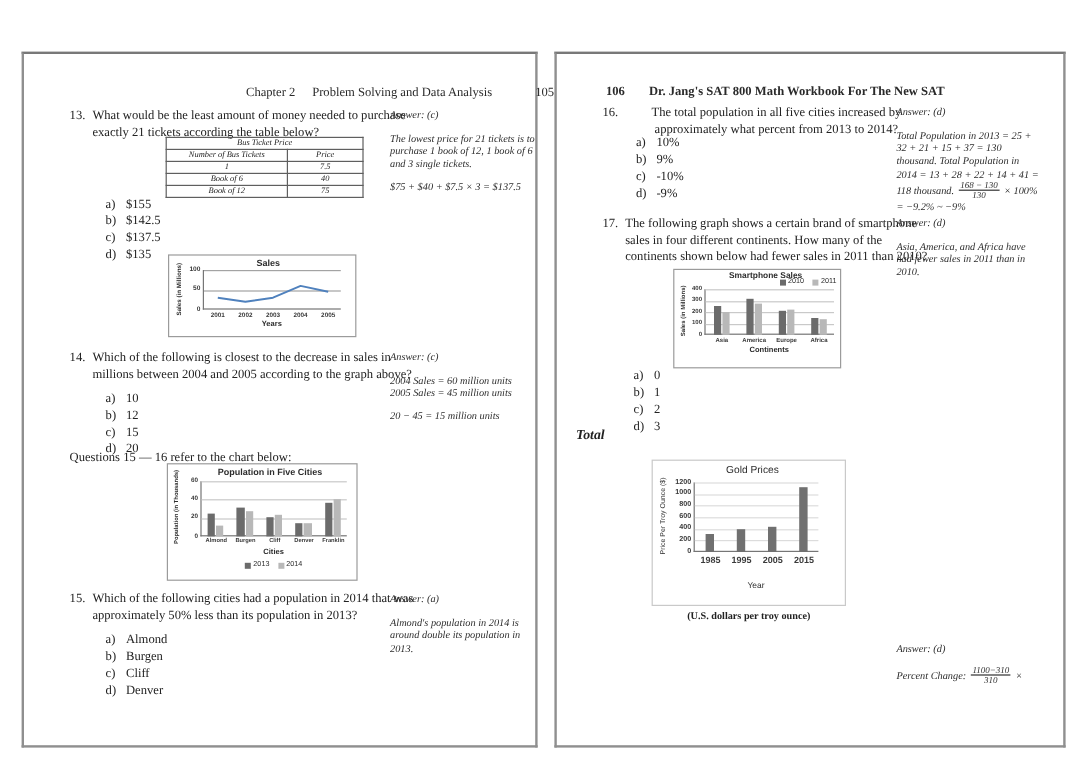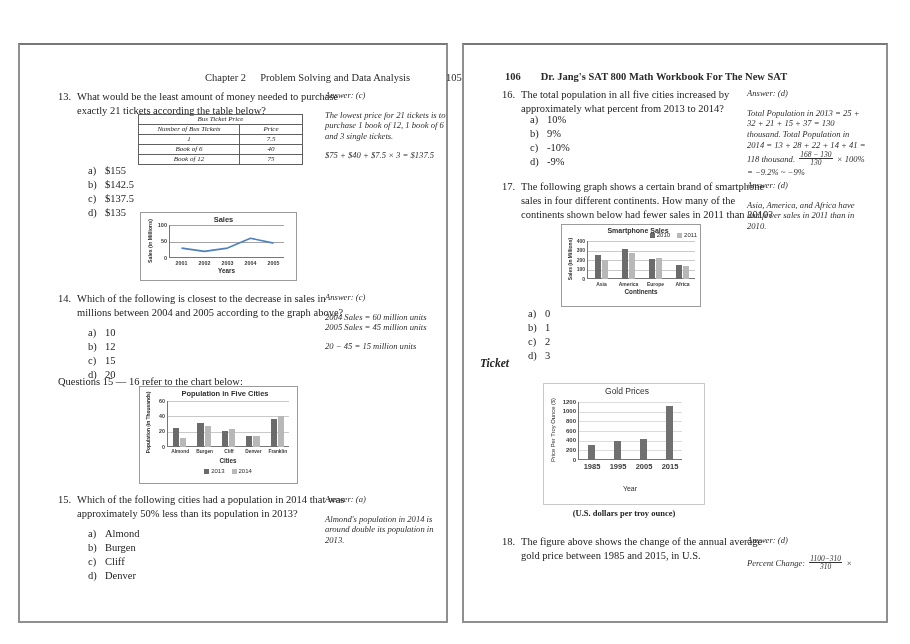--- a/index.html
+++ b/index.html
@@ -247,21 +247,21 @@
     <div class="mp">Almond's population in 2014 is around double its population in 2013.</div>
   </div>
 </div>
 
 <div class="page" id="page-right">
 
   <div class="hdr" style="left:41px;top:26px;font-weight:bold;">
     <span>106</span><span class="gap-lg" style="width:20px;"></span><span>Dr. Jang's SAT 800 Math Workbook For The New SAT</span>
   </div>
 
-  <div class="question" style="left:38px;top:43px;width:271px;">
+  <div class="question" style="left:38px;top:43px;width:271px;text-align:center;">
     <span class="qno">16.</span>
     <div class="qtext" style="width:252px;">The total population in all five cities increased by approximately what percent from 2013 to 2014?</div>
   </div>
 
   <div class="opts" style="left:66px;top:70px;">
     <div class="opt">
         <span class="lt">a)</span>
         <span>10%</span>
       </div>
     <div class="opt">
@@ -348,21 +348,21 @@
     <div class="opt">
         <span class="lt">c)</span>
         <span>2</span>
       </div>
     <div class="opt">
         <span class="lt">d)</span>
         <span>3</span>
       </div>
   </div>
 
-  <div class="section-head" style="left:16px;top:312px;">Ticket</div>
+  <div class="section-head" style="left:16px;top:312px;">Total</div>
 
   <div class="chart" id="chart-gold" style="left:79px;top:338px;width:160px;height:120px;border-color:#c9c9c9;">
       <div class="ch-plot" style="left: 34px; top: 18px; width: 104px; height: 58px;">
         <div class="ch-ytick" style="left: -26px; width: 23px; top: 54.8px; font-size: 6px;">0</div>
         <div class="ch-grid" style="left: 0px; top: 48px; width: 103px; background: rgb(220, 220, 220);"></div>
         <div class="ch-ytick" style="left: -26px; width: 23px; top: 45.1333px; font-size: 6px;">200</div>
         <div class="ch-grid" style="left: 0px; top: 39px; width: 103px; background: rgb(220, 220, 220);"></div>
         <div class="ch-ytick" style="left: -26px; width: 23px; top: 35.4667px; font-size: 6px;">400</div>
         <div class="ch-grid" style="left: 0px; top: 29px; width: 103px; background: rgb(220, 220, 220);"></div>
         <div class="ch-ytick" style="left: -26px; width: 23px; top: 25.8px; font-size: 6px;">600</div>
@@ -383,24 +383,20 @@
       </div>
       <div class="ch-title" style="left: 26px; top: 2px; width: 114px; font-size: 8.5px; font-weight: normal;">Gold Prices</div>
       <div class="ch-ylabel" style="width: 140px; left: -61px; top: 43px; font-size: 5.8px; font-weight: normal;">Price Per Troy Ounce ($)</div>
       <div class="ch-xlabel" style="left: 34px; top: 101px; width: 104px; font-size: 7px; font-weight: normal;">Year</div>
     </div>
 
   <div class="caption" style="left:34px;top:463px;width:252px;">
     <div>(U.S. dollars per troy ounce)</div>
   </div>
 
-  <div class="question" style="left:38px;top:490px;width:271px;">
-    <span class="qno">18.</span>
-    <div class="qtext" style="width:252px;">The figure above shows the change of the annual average gold price between 1985 and 2015, in U.S.</div>
-  </div>
 
   <div class="mnote" style="left:283px;top:490px;width:122px;">
     <div class="ans">Answer: (d)</div>
     <div class="mp0"><span>Percent Change:</span>
       <span class="frac"><span class="fn">1100−310</span><span class="fd">310</span></span>
       <span>×</span>
     </div>
   </div>
 </div>
 

